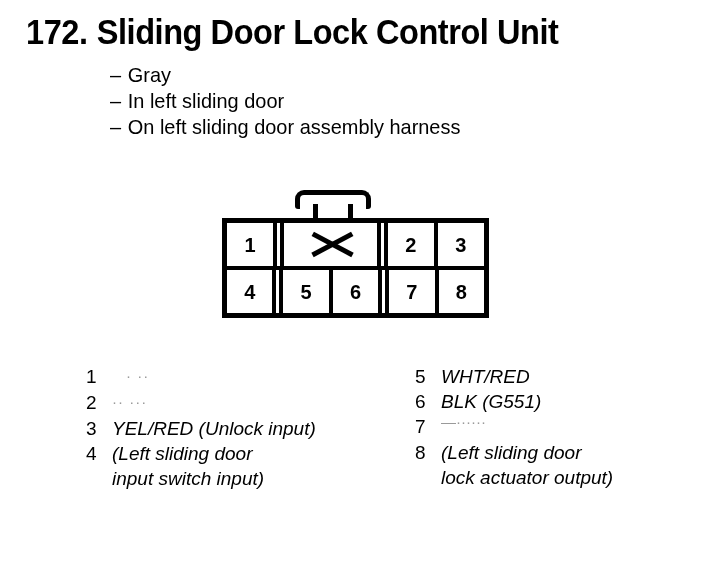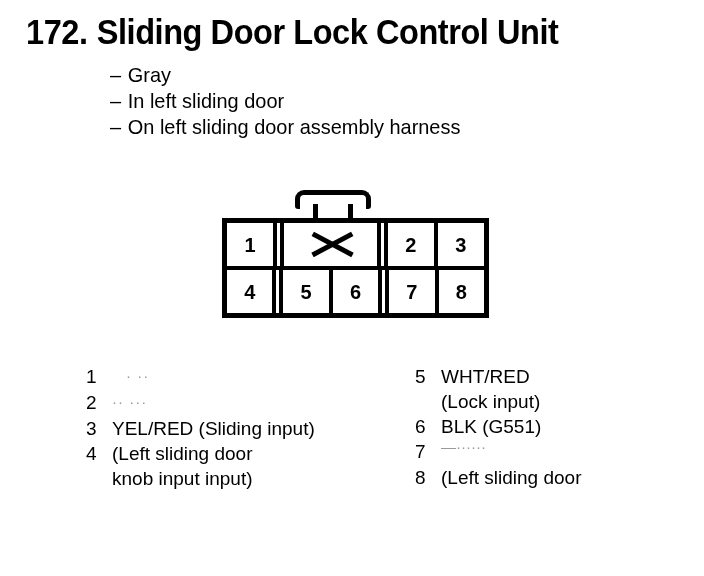--- a/index.html
+++ b/index.html
@@ -167,21 +167,21 @@
   #pinlist-left  { left: 86px;  top: 364px; width: 310px; }
   #pinlist-right { left: 415px; top: 364px; width: 280px; }
 
   .pin-entry { display: flex; align-items: flex-start; }
   .pin-num {
     flex: 0 0 26px;
     text-align: left;
     white-space: nowrap;
   }
   .pin-text { flex: 1 1 auto; }
-  .pin-text .l { white-space: nowrap; display: block; }
+  .pin-text .l { white-space: nowrap; display: block; font-style: italic; }
 
   
   .faint {
     display: inline-block;
     color: #9a9a9a;
     font-size: 15px;
     letter-spacing: 1px;
     white-space: nowrap;
     position: relative;
     top: -2px;
@@ -260,56 +260,56 @@
   </div>
 
   <div class="pin-entry">
     <span class="pin-num">2</span>
     <span class="pin-text"><span class="faint">·· ···</span></span>
   </div>
 
   <div class="pin-entry">
     <span class="pin-num">3</span>
     <span class="pin-text">
-      <span class="l">YEL/RED (Sliding input)</span>
+      <span class="l">YEL/RED (Unlock input)</span>
     </span>
   </div>
 
   <div class="pin-entry">
     <span class="pin-num">4</span>
     <span class="pin-text">
       <span class="l">(Left sliding door</span>
-      <span class="l">knob input input)</span>
+      <span class="l">input switch input)</span>
     </span>
   </div>
 
 </div>
 
 <div class="pinlist" id="pinlist-right">
 
   <div class="pin-entry">
     <span class="pin-num">5</span>
     <span class="pin-text">
       <span class="l">WHT/RED</span>
-      <span class="l">(Lock input)</span>
     </span>
   </div>
 
   <div class="pin-entry">
     <span class="pin-num">6</span>
     <span class="pin-text">
       <span class="l">BLK (G551)</span>
     </span>
   </div>
 
   <div class="pin-entry">
     <span class="pin-num">7</span>
     <span class="pin-text"><span class="faint p7">—······</span></span>
   </div>
 
   <div class="pin-entry">
     <span class="pin-num">8</span>
     <span class="pin-text">
       <span class="l">(Left sliding door</span>
+      <span class="l">lock actuator output)</span>
     </span>
   </div>
 
 </div>
 
 </body></html>

